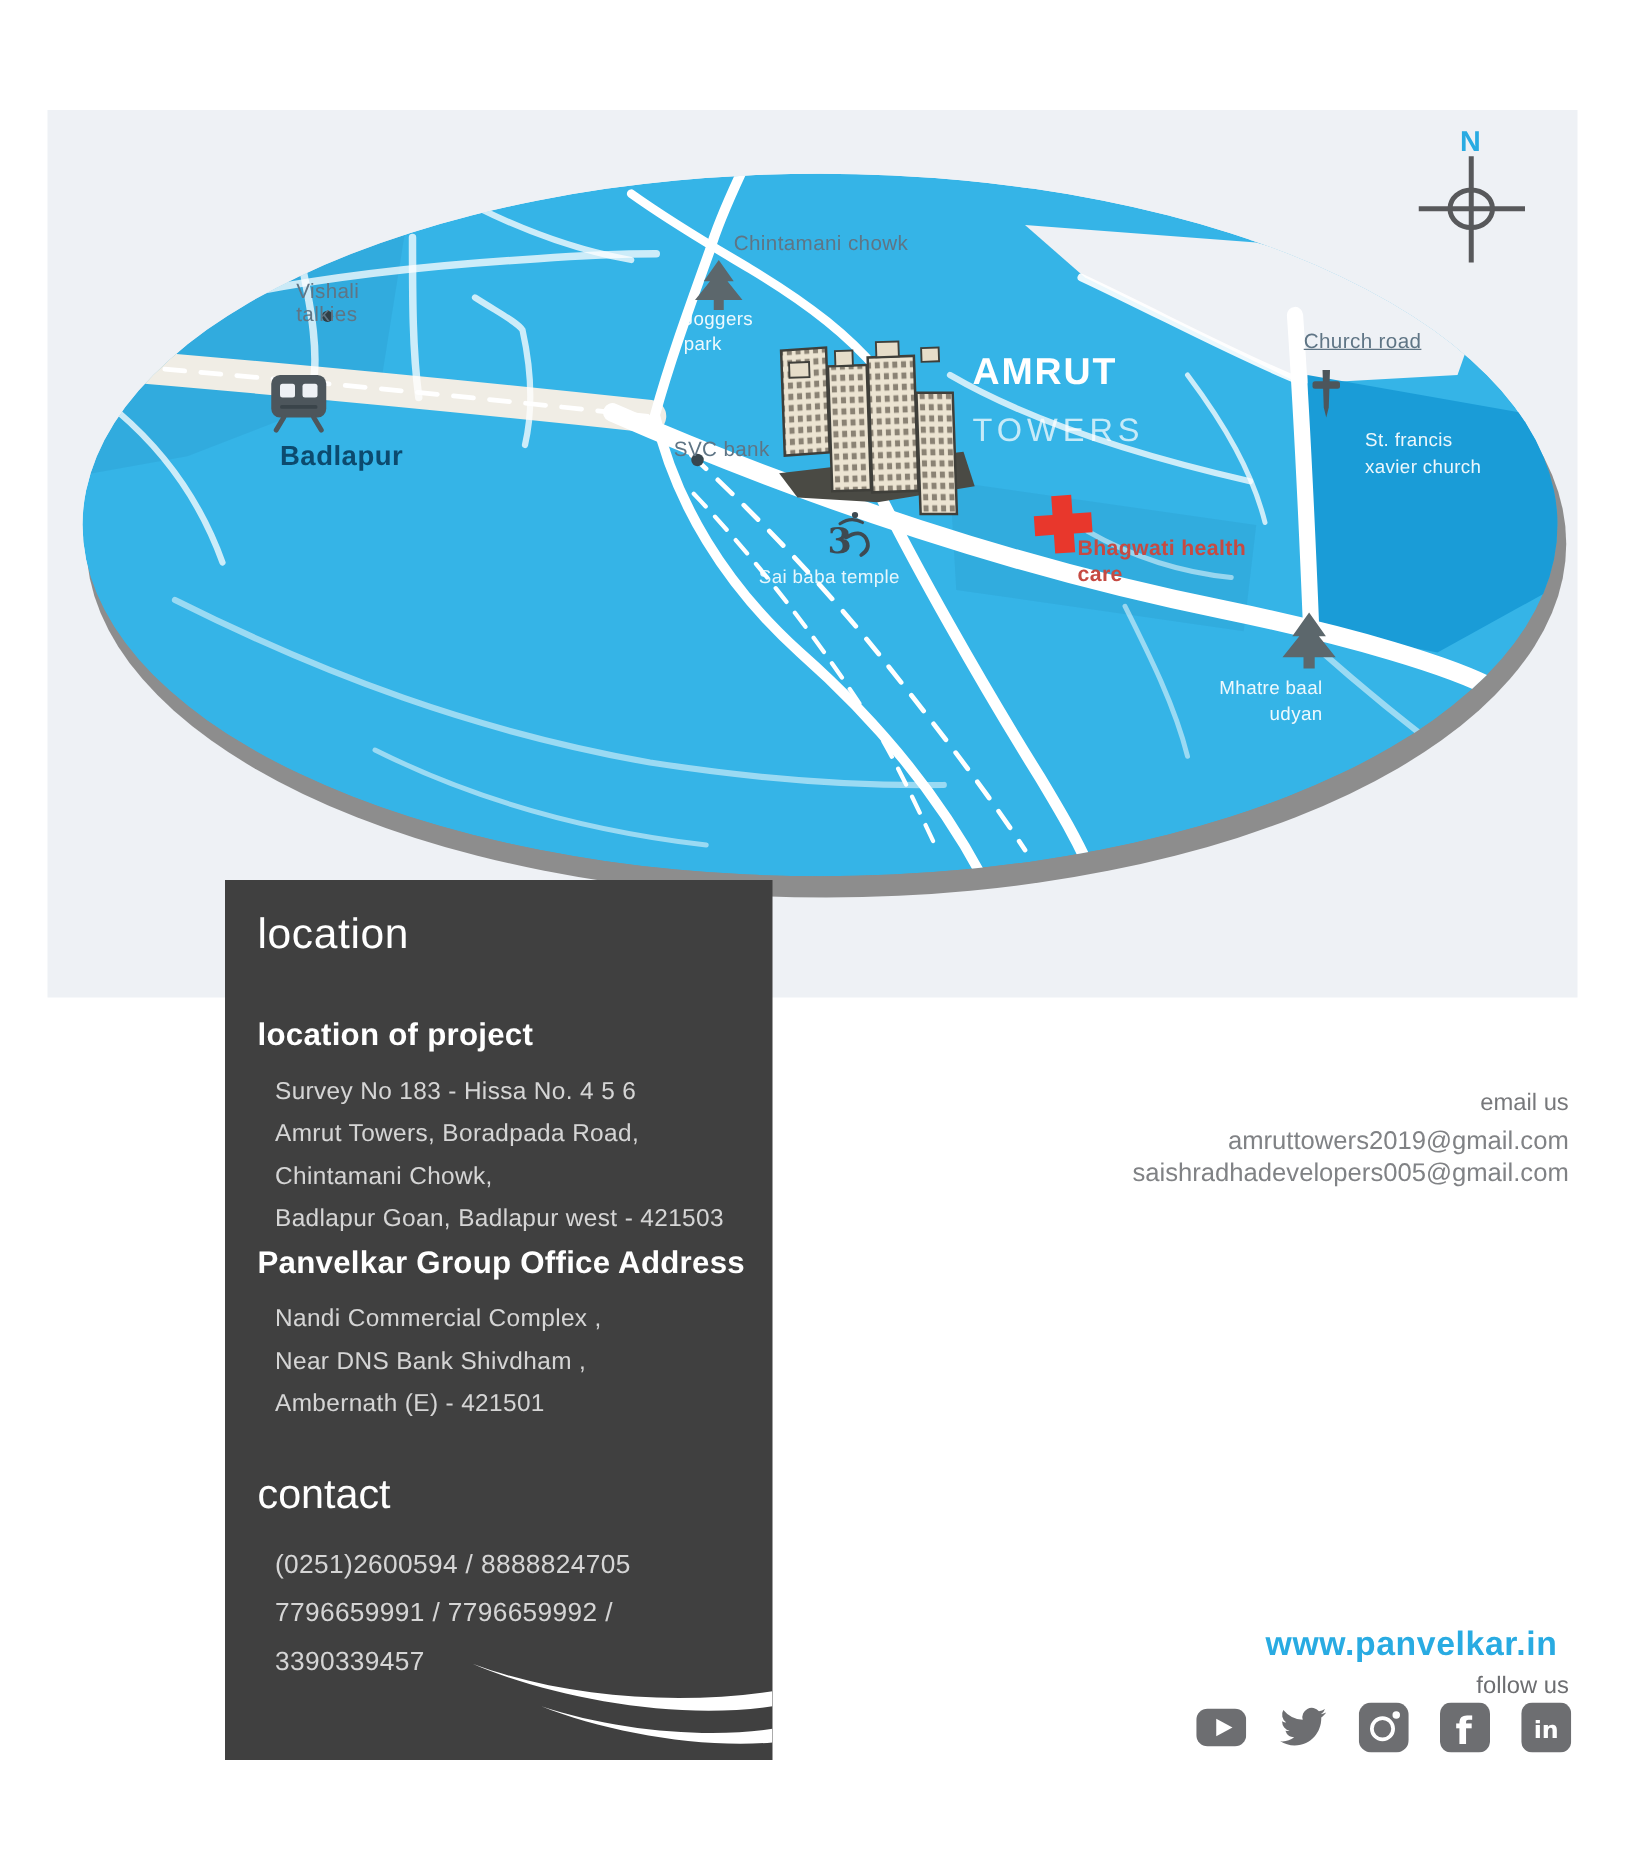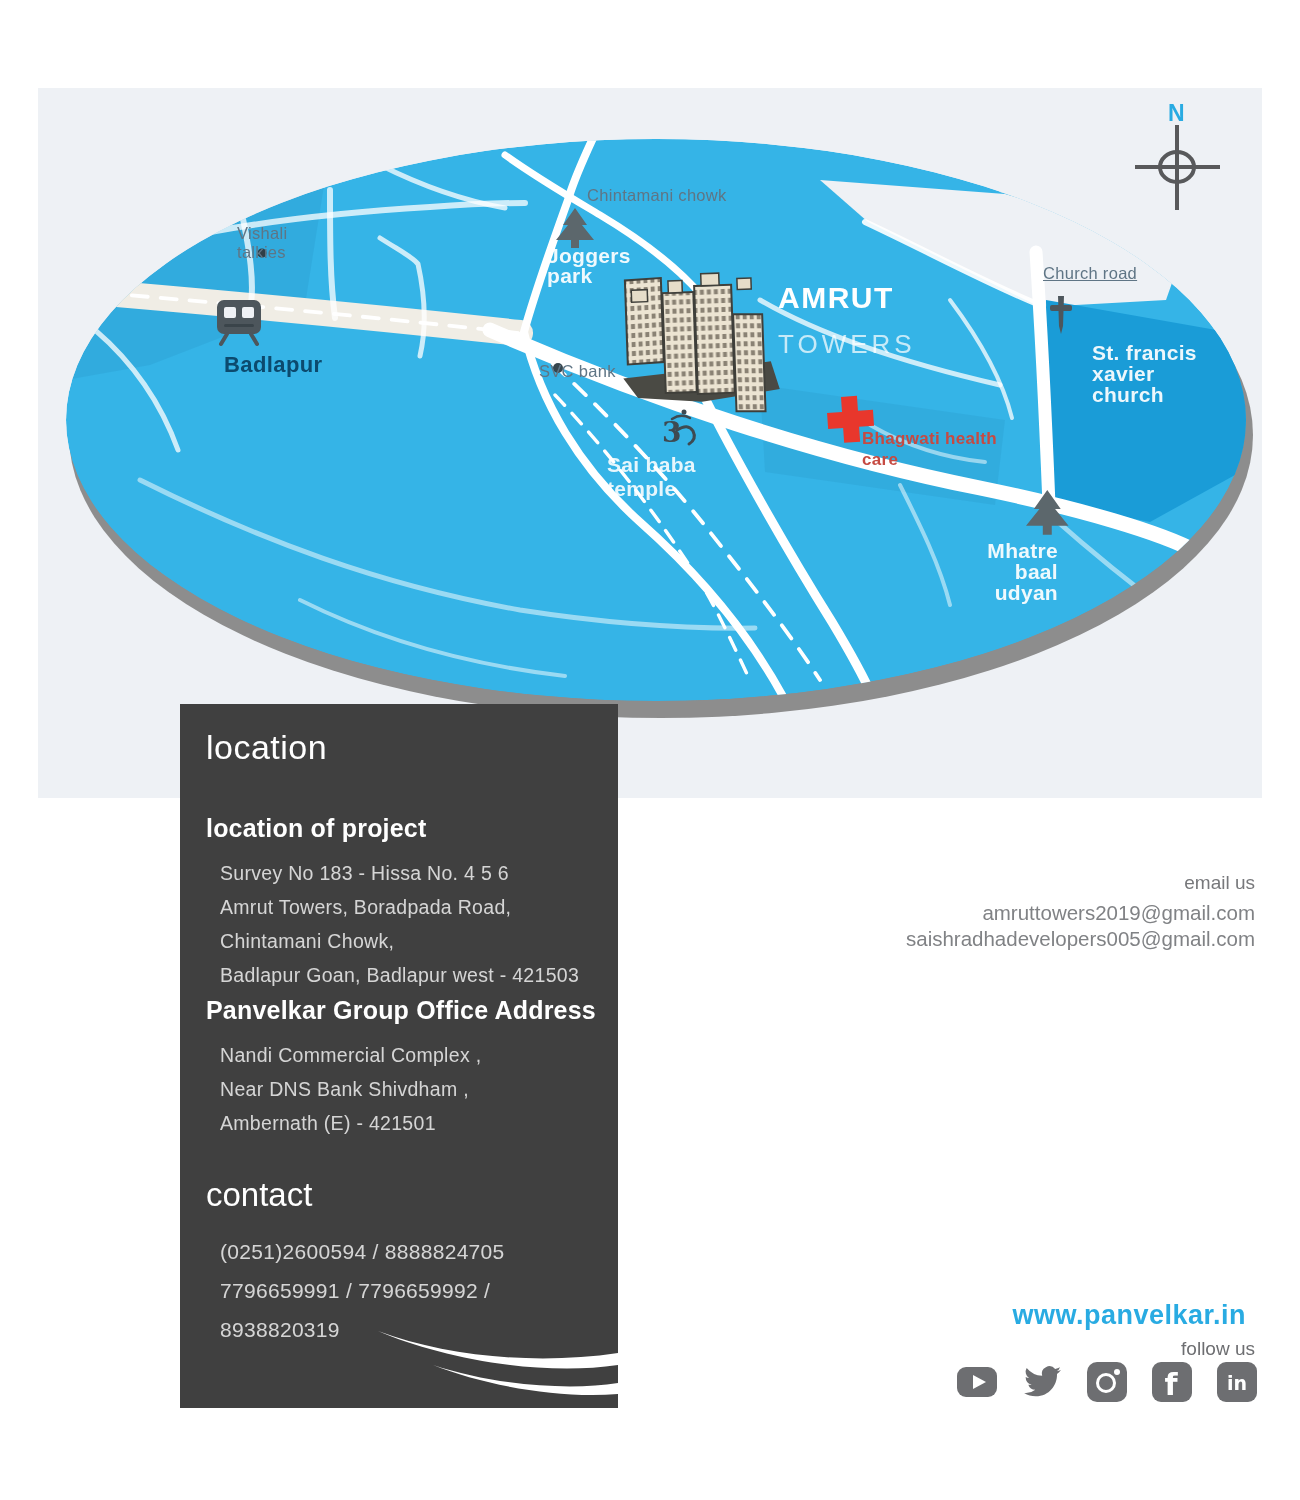--- a/index.html
+++ b/index.html
@@ -3,26 +3,26 @@
 <meta charset="utf-8">
 <style>
   html,body{margin:0;padding:0;background:#fff;}
   .page{position:relative;width:1300px;height:1500px;background:#ffffff;overflow:hidden;
         font-family:"Liberation Sans","DejaVu Sans",sans-serif;}
   .panel{position:absolute;left:38px;top:88px;width:1224px;height:710px;background:#eef1f5;}
   .map-svg{position:absolute;left:0;top:0;}
   
   .poi{position:absolute;letter-spacing:.3px;}
   .slate{color:#5f7585;font-size:16.5px;font-weight:500;}
-  .white-lbl{color:rgba(255,255,255,.92);font-size:21px;font-weight:700;}
+  .white-lbl{color:rgba(255,255,255,.92);font-size:15px;font-weight:400;}
   .lbl-vishali{left:237px;top:224px;width:80px;line-height:19px;}
   .lbl-badlapur{left:196px;top:352px;font-size:22px;color:#0c4a6e;font-weight:600;letter-spacing:.4px;margin-left:28px;}
   .lbl-chintamani{left:587px;top:186px;}
   .lbl-joggers{left:547px;top:246px;width:76px;line-height:20px;}
-  .lbl-svc{left:539px;top:362px;}
+  .lbl-svc{left:539px;top:351px;}
   .lbl-church-road{left:1043px;top:264px;text-decoration:underline;}
   .lbl-francis{left:1053px;top:342px;width:116px;line-height:21px;margin-left:39px;}
   .lbl-bhagwati{left:862px;top:428px;width:142px;line-height:21px;color:#c64a42;font-size:17px;font-weight:600;}
   .lbl-saibaba{left:607px;top:453px;width:150px;color:rgba(255,255,255,.88);}
   .lbl-mhatre{right:242px;top:540px;width:112px;line-height:21px;text-align:right;}
   .proj-name{position:absolute;left:778px;top:281px;}
   .proj-name .l1{font-size:30px;font-weight:800;color:#ffffff;letter-spacing:1.5px;}
   .proj-name .l2{font-size:26px;font-weight:400;color:rgba(255,255,255,.72);letter-spacing:4px;margin-top:14px;}
   .compass{position:absolute;left:1130px;top:100px;width:100px;height:120px;}
   .compass .n{position:absolute;left:38px;top:0;font-size:23px;font-weight:600;color:#29abe2;}
@@ -208,21 +208,21 @@
     <div class="block lines office-a">
       <div>Nandi Commercial Complex ,</div>
       <div>Near DNS Bank Shivdham ,</div>
       <div>Ambernath (E) - 421501</div>
     </div>
 
     <div class="block contact-h">contact</div>
     <div class="block lines phones">
       <div>(0251)2600594 / 8888824705</div>
       <div>7796659991 / 7796659992 /</div>
-      <div>8938820319</div>
+      <div>3390339457</div>
     </div>
 
     <svg class="swoosh" width="240" height="85" viewBox="0 0 240 85">
       <path d="M0,18 C70,44 160,52 240,40 L240,52 C160,64 60,44 0,18 Z" fill="#ffffff"></path>
       <path d="M55,52 C115,72 190,78 240,70 L240,81 C180,86 105,72 55,52 Z" fill="#ffffff"></path>
     </svg>
   </div>
 
   <div class="email-block">
     <div class="eh">email us</div>

